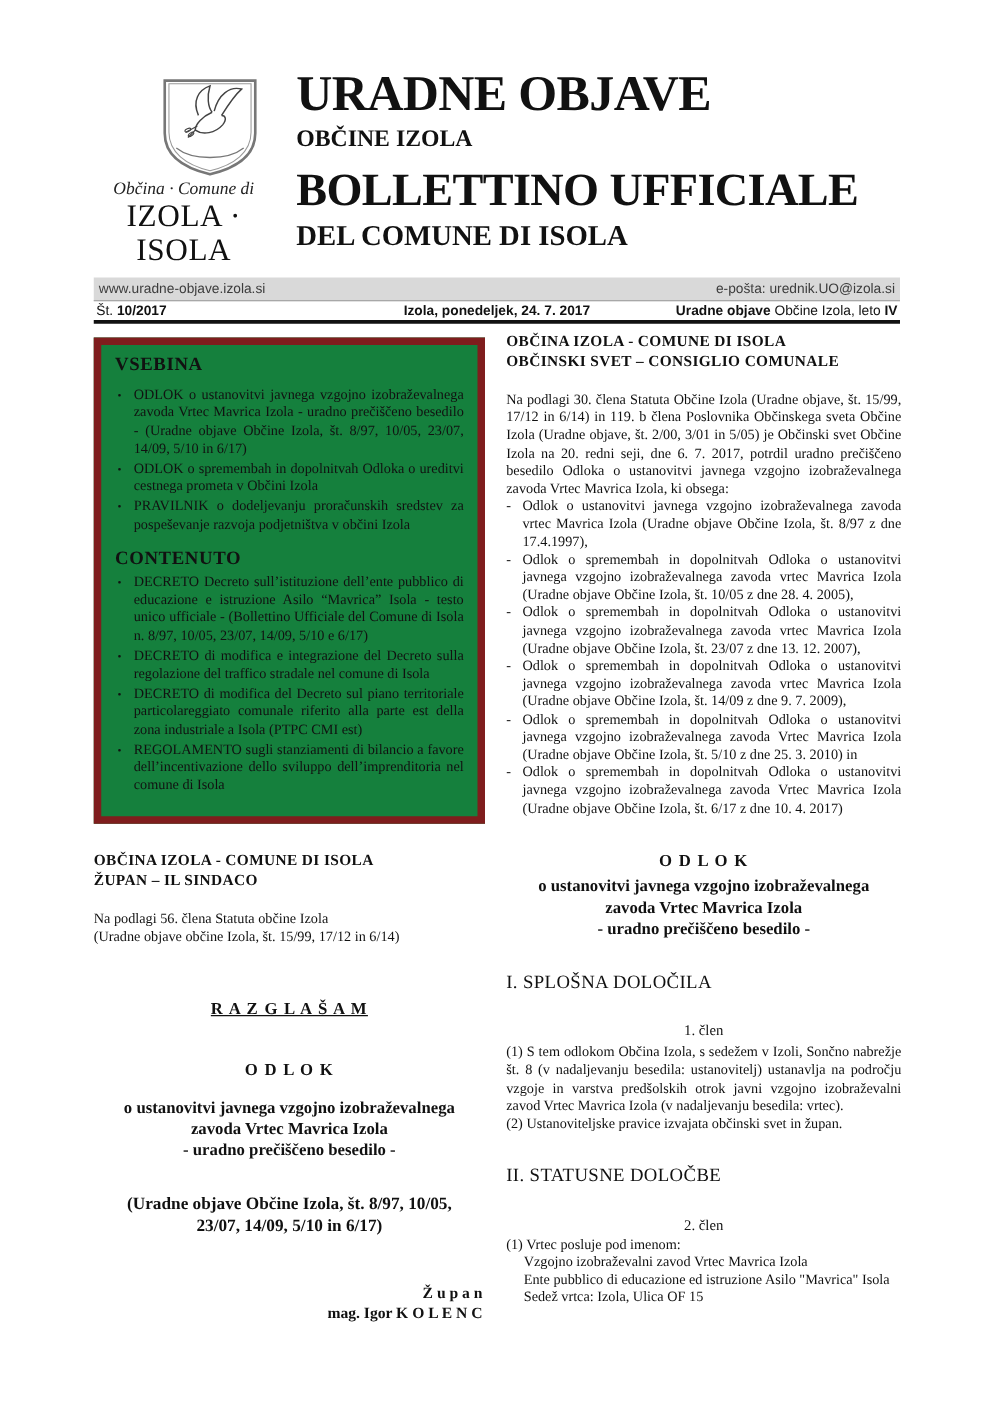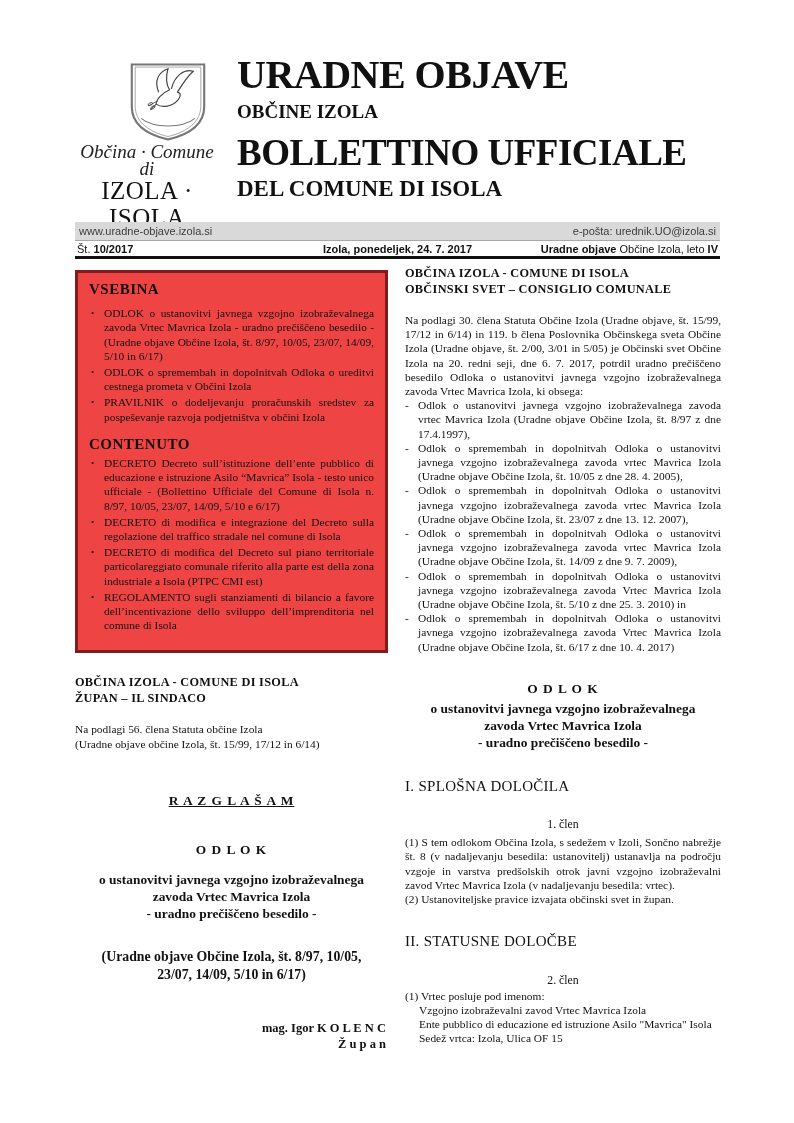--- a/index.html
+++ b/index.html
@@ -2,21 +2,21 @@
 <html><head>
 <meta charset="utf-8">
 <style>
   html,body{margin:0;padding:0;background:#fff;}
   .page{position:relative;width:794px;height:1123px;background:#fff;font-family:"Liberation Serif",serif;color:#111;overflow:hidden;}
 
   
   .crest{position:absolute;left:120px;top:62px;width:96px;height:80px;}
   .crest svg{width:100%;height:100%;}
   .crest-caption{position:absolute;left:72px;top:143px;width:150px;text-align:center;}
-  .cc1{font-style:italic;font-size:19px;line-height:17px;color:#222;}
+  .cc1{font-style:italic;font-size:14px;line-height:17px;color:#222;}
   .cc2{font-size:25px;line-height:27px;letter-spacing:.5px;color:#111;}
   .titles{position:absolute;left:237px;top:53px;width:500px;}
   .t1{font-weight:700;font-size:40px;line-height:44px;letter-spacing:-.5px;}
   .t2{font-weight:700;font-size:19px;line-height:25px;margin-top:2px;}
   .t3{font-weight:700;font-size:37px;line-height:40px;margin-top:9px;letter-spacing:-.5px;}
   .t4{font-weight:700;font-size:23px;line-height:25px;margin-top:3px;}
 
   
   .bar1{position:absolute;left:75px;top:222px;width:645px;height:19px;background:#d9d9d9;border-bottom:1px solid #a8a8a8;
         font-family:"Liberation Sans",sans-serif;font-size:11px;color:#3c3c3c;display:flex;justify-content:space-between;align-items:center;padding:0 4px;box-sizing:border-box;gap:11px;}
@@ -25,21 +25,21 @@
   .bar2 .seg{flex:1;}
   .bar2 .seg.c{text-align:center;font-weight:700;}
   .bar2 .seg.r{text-align:right;}
   .b{font-weight:700;}
 
   
   .col{position:absolute;font-size:11.4px;line-height:14.2px;}
   .left-col{left:75px;top:270px;width:313px;}
   .right-col{left:405px;top:266px;width:316px;}
 
-  .toc-box{background:#ef4444;border:3px solid #7f1d1d;padding:9px 11px 16px;box-sizing:border-box;}
+  .toc-box{background:#15803d;border:6px solid #7f1d1d;padding:9px 11px 16px;box-sizing:border-box;}
   .toc-title{font-weight:700;font-size:15px;letter-spacing:.5px;margin-bottom:10px;}
   .toc-title.it{margin-top:13px;margin-bottom:5px;}
   .toc-item{position:relative;padding-left:15px;text-align:justify;margin-bottom:2px;}
   .toc-item::before{content:"•";position:absolute;left:2px;top:0;font-size:9px;line-height:14.2px;}
 
   .org-block{margin-top:22px;font-weight:700;font-size:12.3px;line-height:15.5px;letter-spacing:.3px;}
   .plain{margin-top:16px;}
   .plain div{line-height:15px;}
 
   .center-bold{text-align:center;font-weight:700;font-size:13.4px;line-height:17px;}
@@ -132,22 +132,22 @@
       <div>zavoda Vrtec Mavrica Izola</div>
       <div>- uradno prečiščeno besedilo -</div>
     </div>
 
     <div class="center-bold ref-block">
       <div>(Uradne objave Občine Izola, št. 8/97, 10/05,</div>
       <div>23/07, 14/09, 5/10 in 6/17)</div>
     </div>
 
     <div class="signature">
+      <div>Ž u p a n</div>
       <div>mag. Igor K O L E N C</div>
-      <div>Ž u p a n</div>
     </div>
 
   </div>
 
   <div class="col right-col">
     <div class="org-block" style="margin-top:0;">
       <div>OBČINA IZOLA - COMUNE DI ISOLA</div>
       <div>OBČINSKI SVET – CONSIGLIO COMUNALE</div>
     </div>
 

